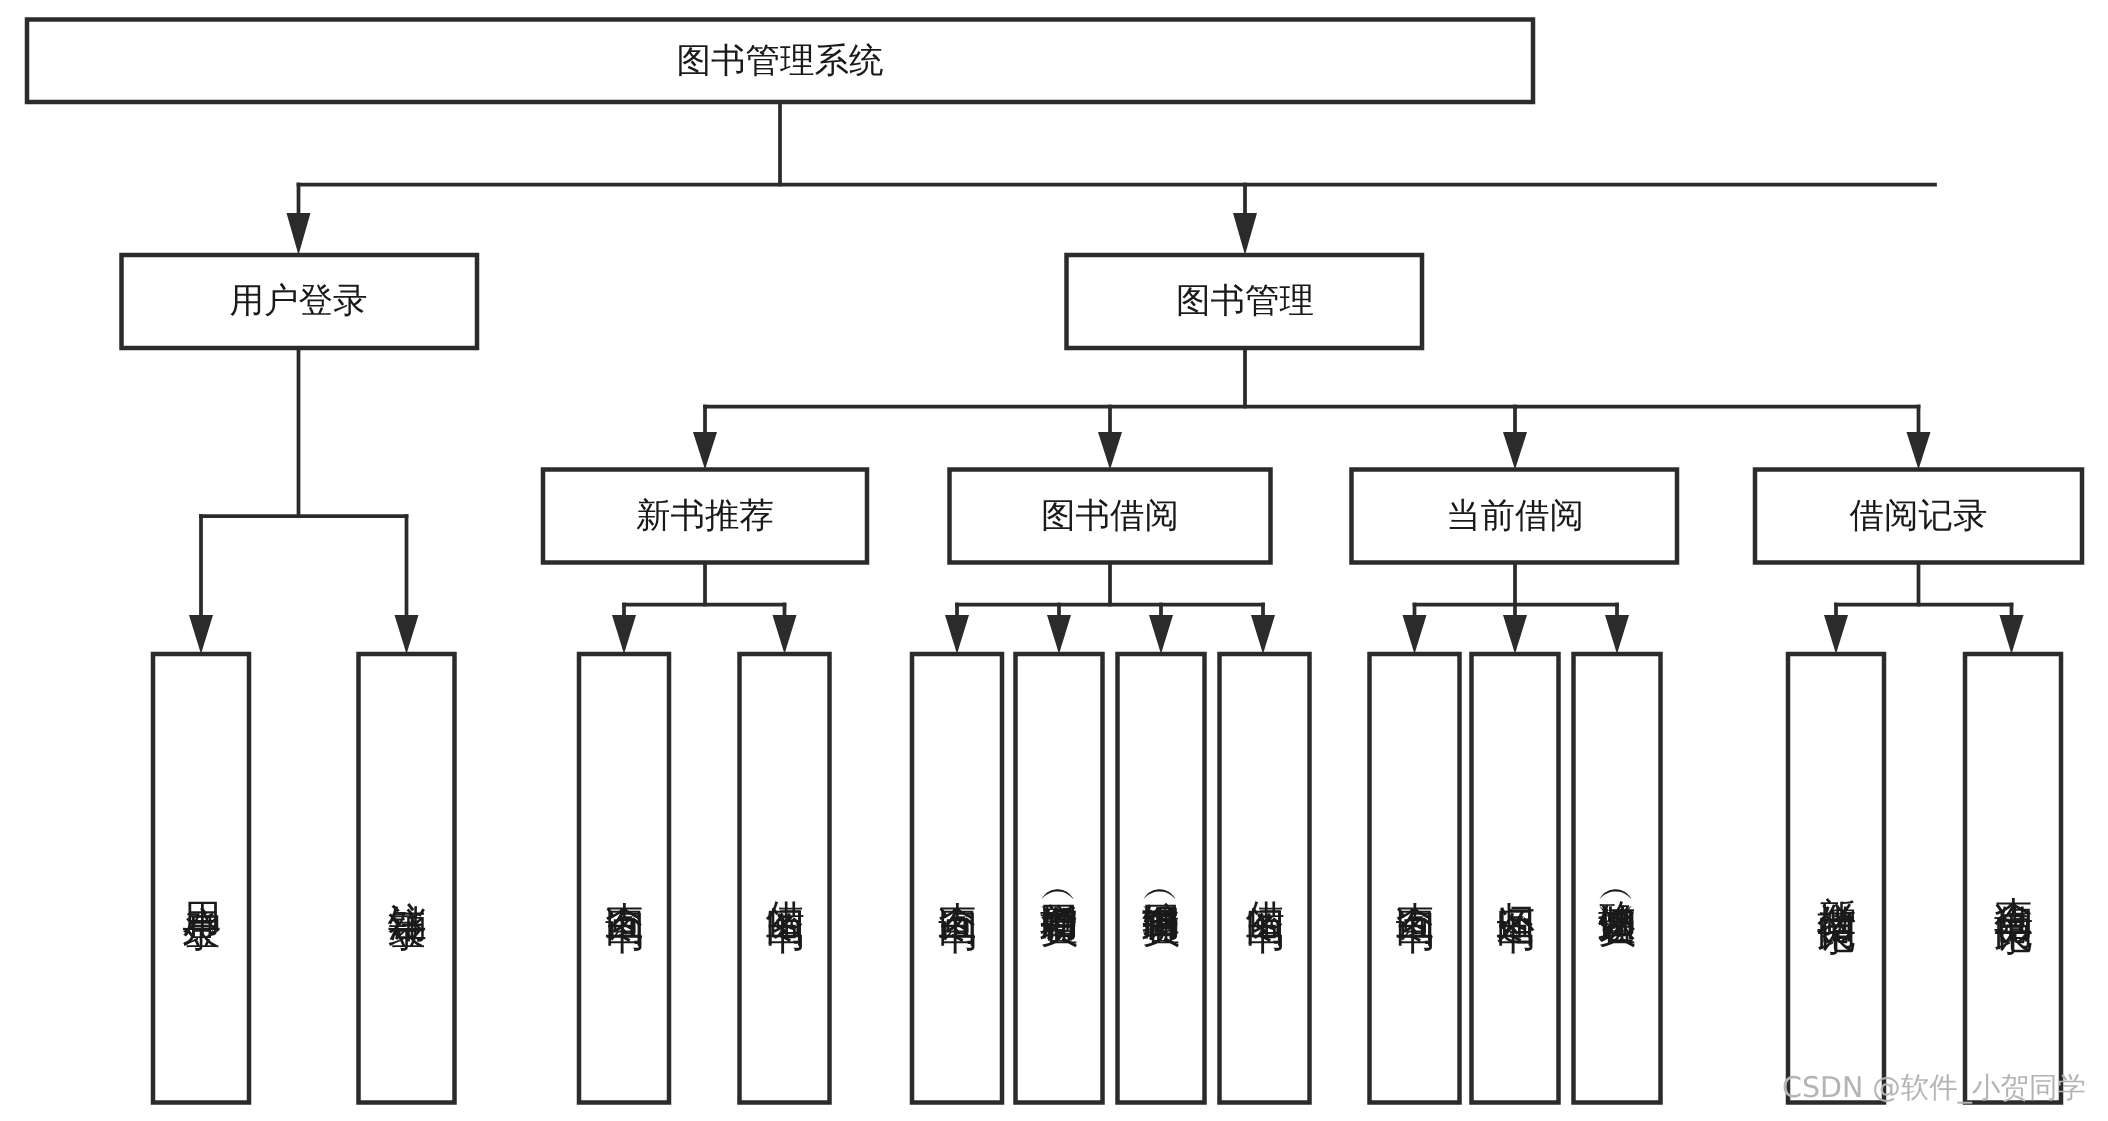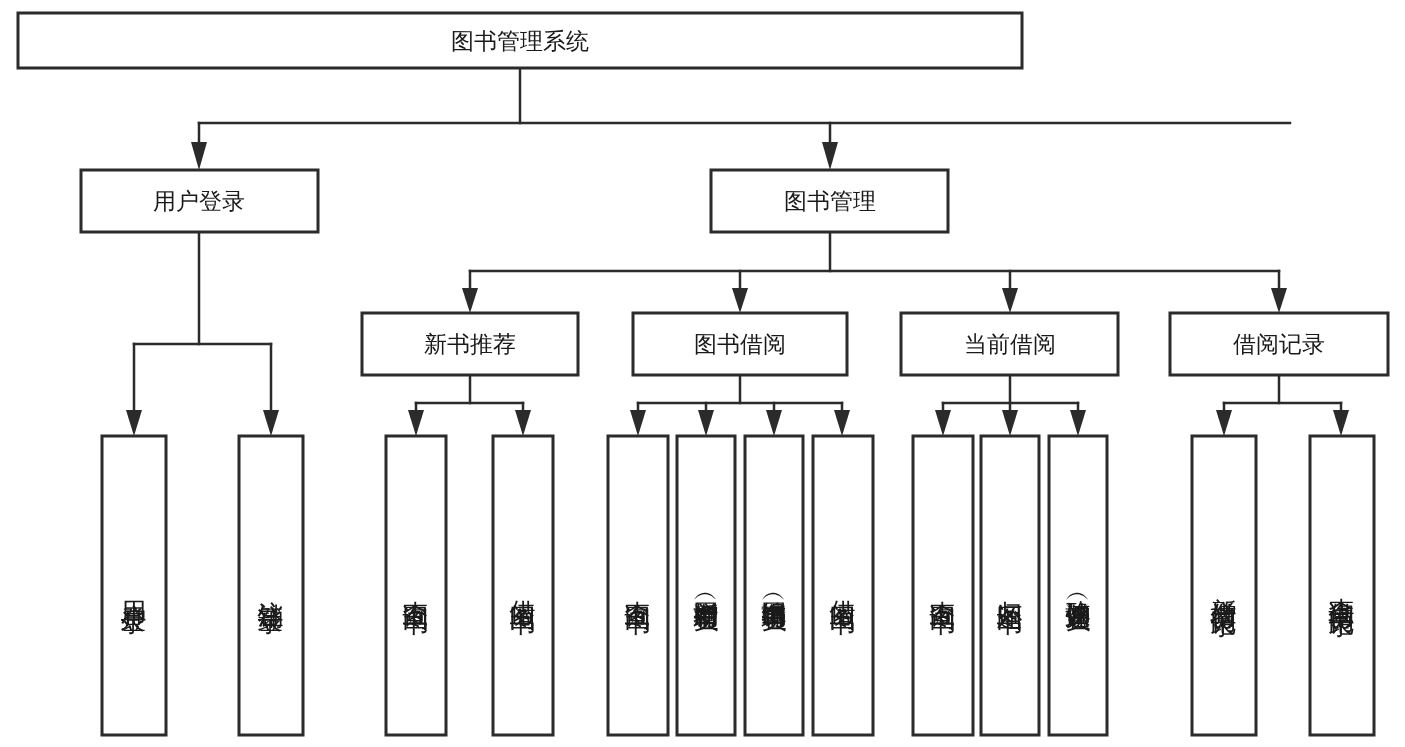--- a/index.html
+++ b/index.html
@@ -220,14 +220,15 @@
   <div class="leaf-label" style="left:745px; top:436px; width:58px; height:299px; font-size:25px; letter-spacing:1px;">编辑图书（管理员）</div>
   <div class="leaf-label" style="left:813px; top:436px; width:60px; height:299px;">借阅图书</div>
 
   <div class="leaf-label" style="left:913px; top:436px; width:60px; height:299px;">查询图书</div>
   <div class="leaf-label" style="left:981px; top:436px; width:58px; height:299px;">归还图书</div>
   <div class="leaf-label" style="left:1049px; top:436px; width:58px; height:299px; font-size:25px; letter-spacing:1px;">确认归还（管理员）</div>
 
   <div class="leaf-label" style="left:1192px; top:436px; width:64px; height:299px;">新增借阅记录</div>
   <div class="leaf-label" style="left:1310px; top:436px; width:64px; height:299px;">查询借阅记录</div>
 
+  <div class="watermark">CSDN @软件_小贺同学</div>
 
 </div>
 
 </body></html>

